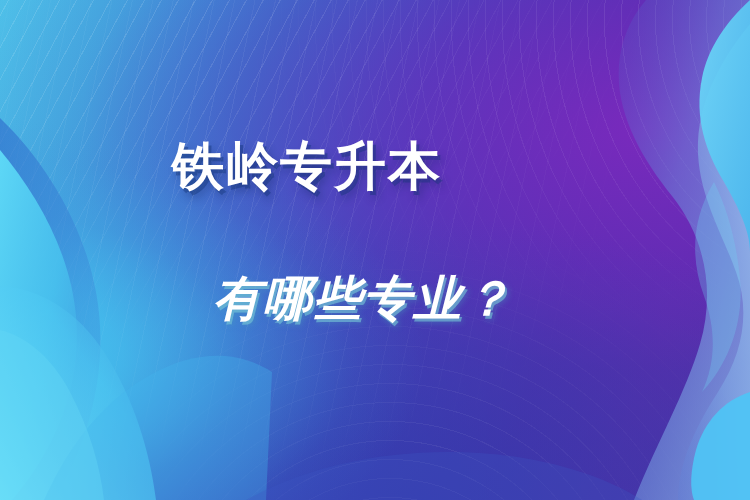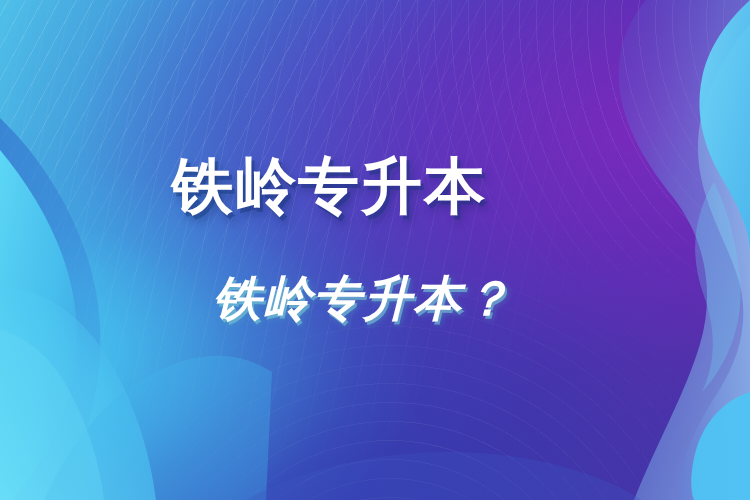--- a/index.html
+++ b/index.html
@@ -146,22 +146,22 @@
   
   #waves {
     position: absolute;
     inset: 0;
   }
 
   
   #headline {
     position: absolute;
     left: 172px;
-    top: 156px;
-    font-size: 61px;
+    top: 140px;
+    font-size: 52px;
     line-height: 1;
     font-weight: 700;
     color: #ffffff;
     letter-spacing: 2px;
     white-space: nowrap;
     text-shadow:
       3px 4px 0 rgba(20, 52, 120, 0.42),
       5px 7px 9px rgba(14, 36, 92, 0.34);
   }
 
@@ -272,15 +272,15 @@
     <path fill="#6fd0f2" fill-opacity="0.30" d="M714,182 C692,218 690,258 704,296 C716,330 716,362 702,392
              C730,362 744,320 740,278 C736,238 726,206 714,182 Z"></path>
 
     <path fill="#3d56c4" fill-opacity="0.30" d="M246,500 C300,470 372,452 448,452 C524,452 594,470 642,500 Z"></path>
   </svg>
 
   <div id="headline">铁岭专升本</div>
 
   <div id="subtitle-box"></div>
 
-  <div id="subtitle">铁岭专升本？</div>
+  <div id="subtitle">有哪些专业？</div>
 
 </div>
 
 </body></html>

